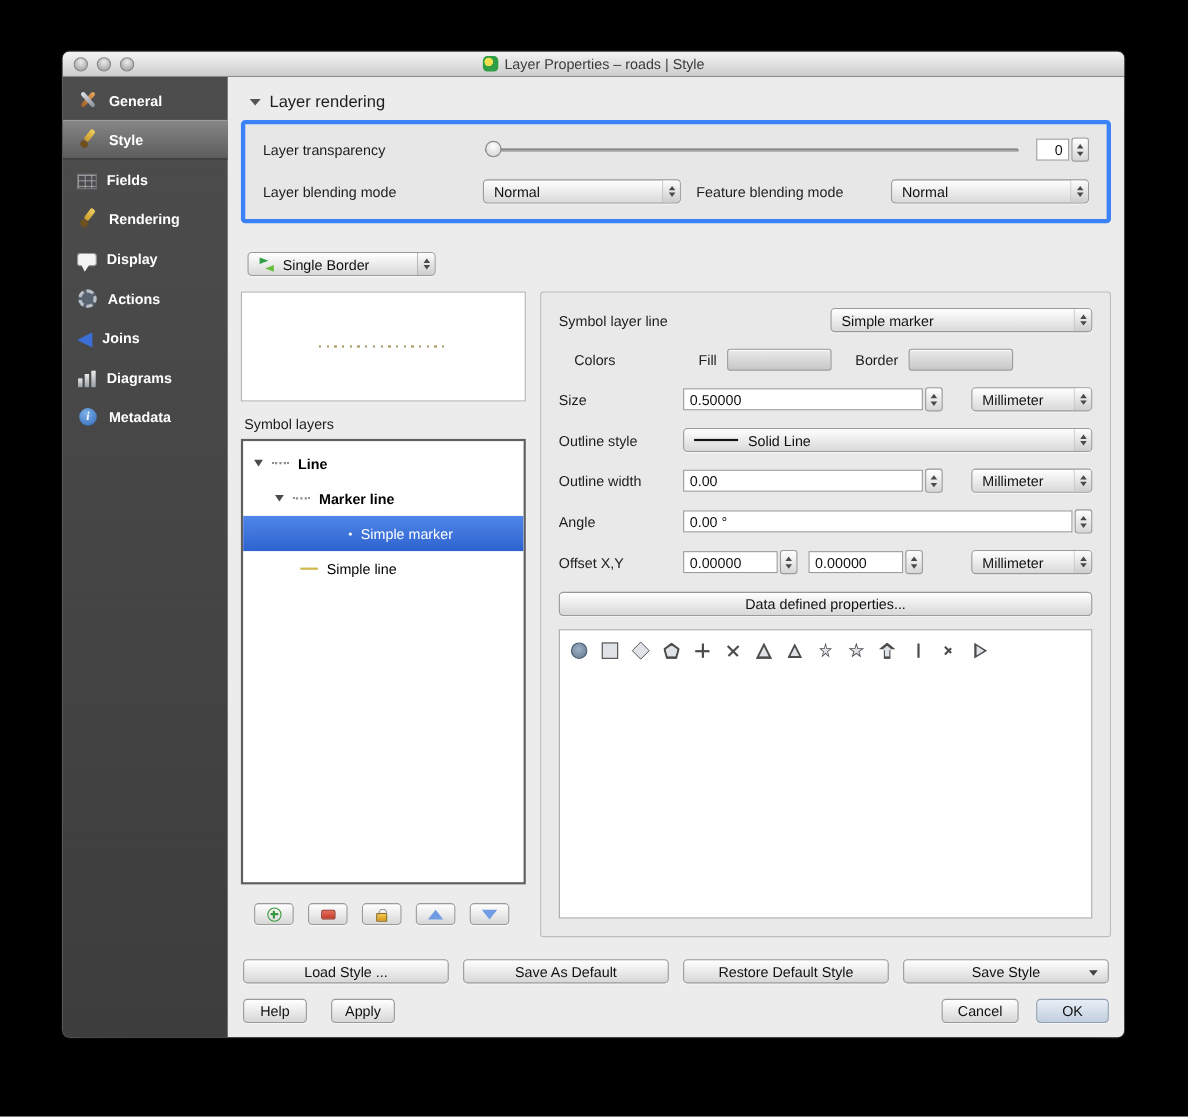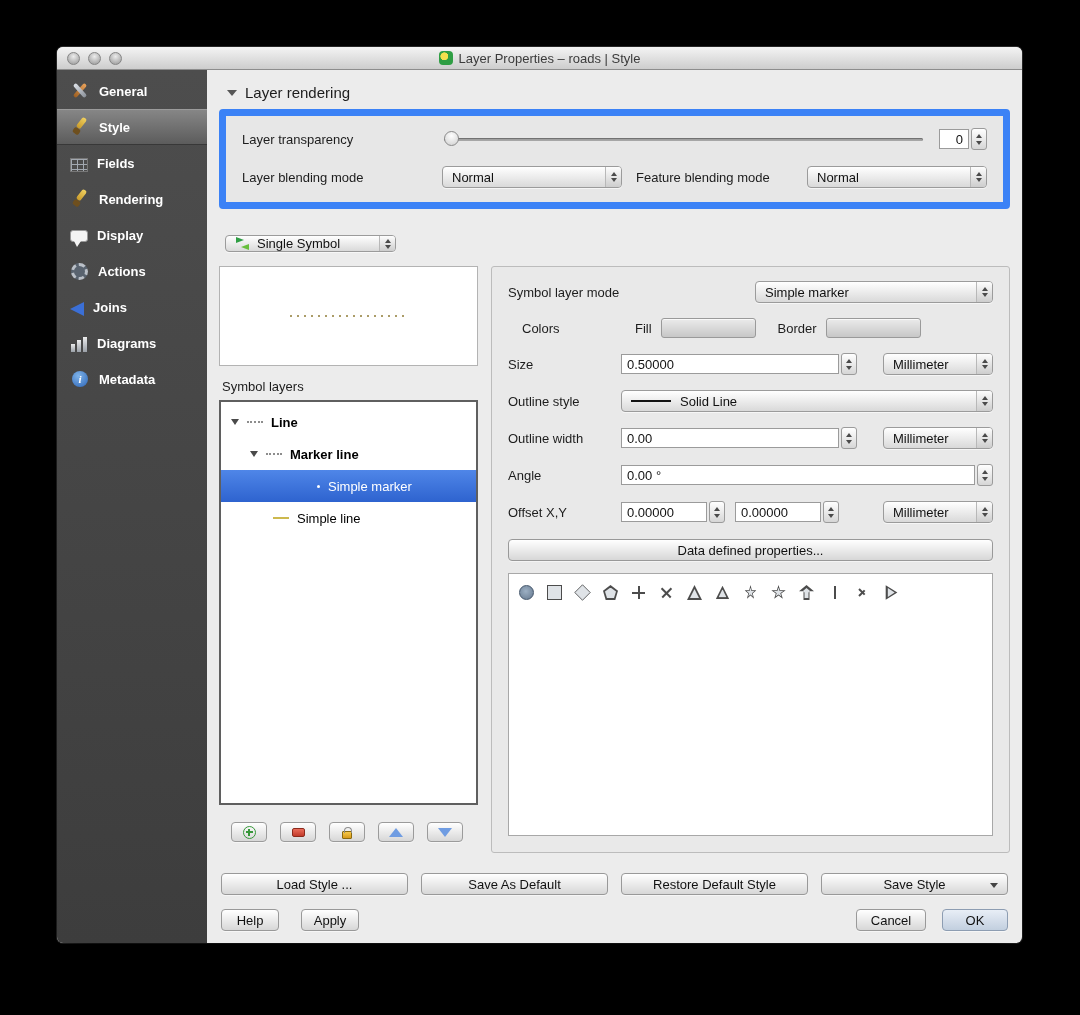--- a/index.html
+++ b/index.html
@@ -67,21 +67,21 @@
     display:flex; align-items:center; justify-content:center; }
 
   
   .content { flex:1; min-width:0; padding:0 12px 0 12px; display:flex; flex-direction:column; }
 
   .sec-head { display:flex; align-items:center; gap:8px; margin:14px 4px 8px 8px;
     font-size:15px; color:#1d1d1d; }
   .disc { width:0; height:0; border-left:5px solid transparent; border-right:5px solid transparent;
     border-top:6px solid #565656; }
 
-  .render-panel { border:7px solid #3b82f6; border-radius:4px; background:#e7e7e7;
+  .render-panel { border:4px solid #3b82f6; border-radius:4px; background:#e7e7e7;
     padding:12px 16px 14px; }
   .rp-row { display:flex; align-items:center; font-size:13px; color:#1d1d1d; }
   .rp-row + .rp-row { margin-top:16px; }
   .rp-label { width:200px; flex:none; }
   .slider { flex:1; position:relative; height:16px; margin-right:14px; }
   .slider .track { position:absolute; left:2px; right:2px; top:7px; height:3px;
     background:#a6a6a6; border-radius:2px; box-shadow:inset 0 1px 1px rgba(0,0,0,.35); }
   .slider .knob { position:absolute; left:2px; top:0; width:15px; height:15px; border-radius:50%;
     border:1px solid #8a8a8a; background:radial-gradient(circle at 50% 30%, #fefefe, #cfcfcf); }
 
@@ -319,21 +319,21 @@
             <span class="arrows">
               <span class="tri-u"></span>
               <span class="tri-d"></span>
             </span>
           </div>
         </div>
       </div>
 
       <div class="mselect renderer-select">
         <span class="ic-rend"></span>
-        <span>Single Symbol</span>
+        <span>Single Border</span>
         <span class="arrows">
           <span class="tri-u"></span>
           <span class="tri-d"></span>
         </span>
       </div>
 
       <div class="cols">
 
         <div class="left-col">
           <div class="preview">
@@ -374,21 +374,21 @@
                 <span class="g-up"></span>
               </div>
             <div class="tb">
                 <span class="g-dn"></span>
               </div>
           </div>
         </div>
 
         <div class="right-col">
           <div class="prow">
-            <span>Symbol layer mode</span>
+            <span>Symbol layer line</span>
             <div class="mselect" style="margin-left:auto; width:238px;">
               <span>Simple marker</span>
               <span class="arrows">
                 <span class="tri-u"></span>
                 <span class="tri-d"></span>
               </span>
             </div>
           </div>
 
           <div class="prow">

